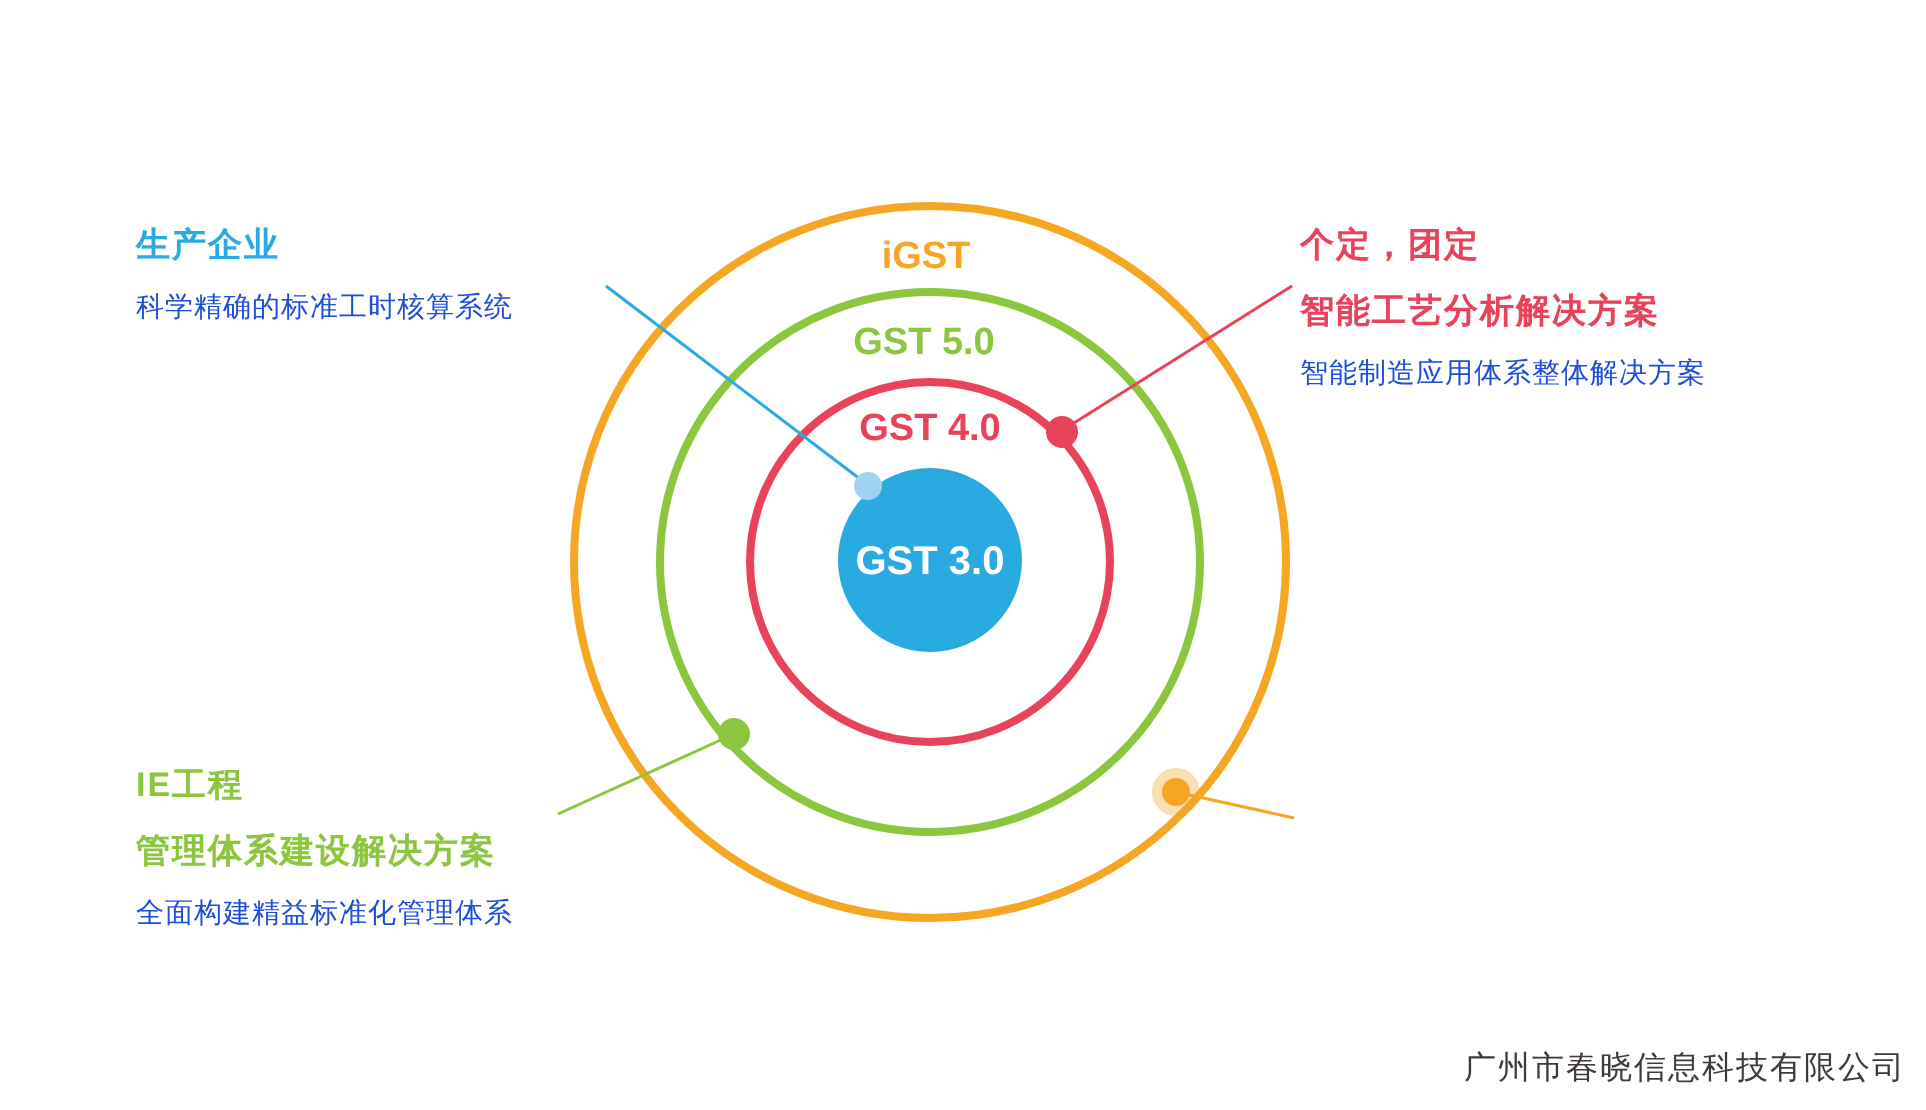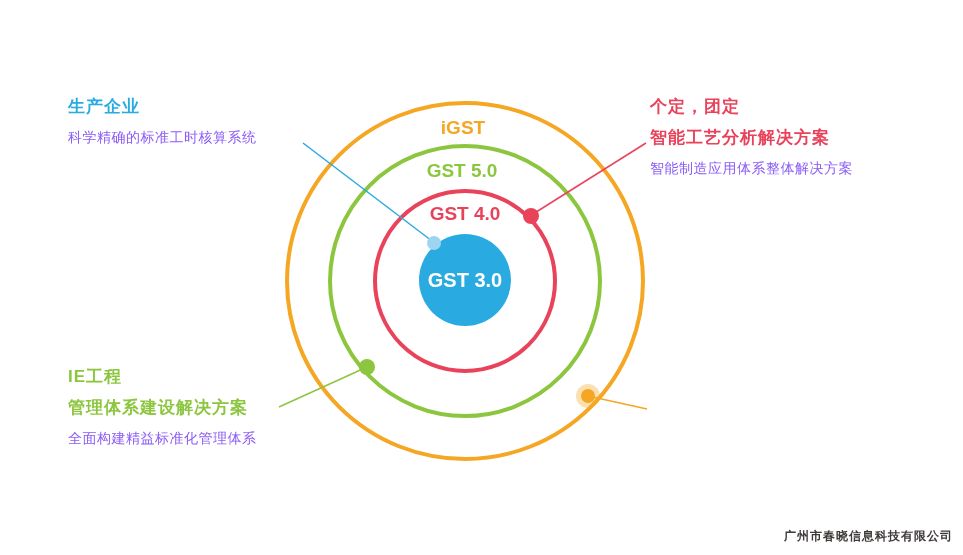--- a/index.html
+++ b/index.html
@@ -32,40 +32,40 @@
 
   .callout {
     position: absolute;
     width: 300px;
   }
   .callout .title,
   .callout .subtitle {
     font-size: 17px;
     font-weight: bold;
     line-height: 1.0;
-    margin: 0 0 14px 0;
+    margin: 16px 0 14px 0;
     letter-spacing: 1px;
   }
   .callout .desc {
     font-size: 14px;
-    color: #8b5cf6;
+    color: #1d4ed8;
     margin: 0;
     letter-spacing: 0.5px;
   }
   .callout.blue  .title, .callout.blue  .subtitle { color: #29ABE2; }
   .callout.red   .title, .callout.red   .subtitle { color: #E8435A; }
   .callout.green .title, .callout.green .subtitle { color: #8CC63F; }
   .callout.orange .title, .callout.orange .subtitle { color: #F5A623; }
 
   .footer-company {
     position: absolute;
     right: 10px;
     bottom: 10px;
-    font-size: 12px;
-    font-weight: bold;
+    font-size: 16px;
+    font-weight: normal;
     color: #3f3a39;
     letter-spacing: 1px;
   }
 </style>
 </head>
 <body>
 
 <div class="canvas">
 
   <svg class="diagram-svg" width="963" height="555" viewBox="0 0 963 555">

